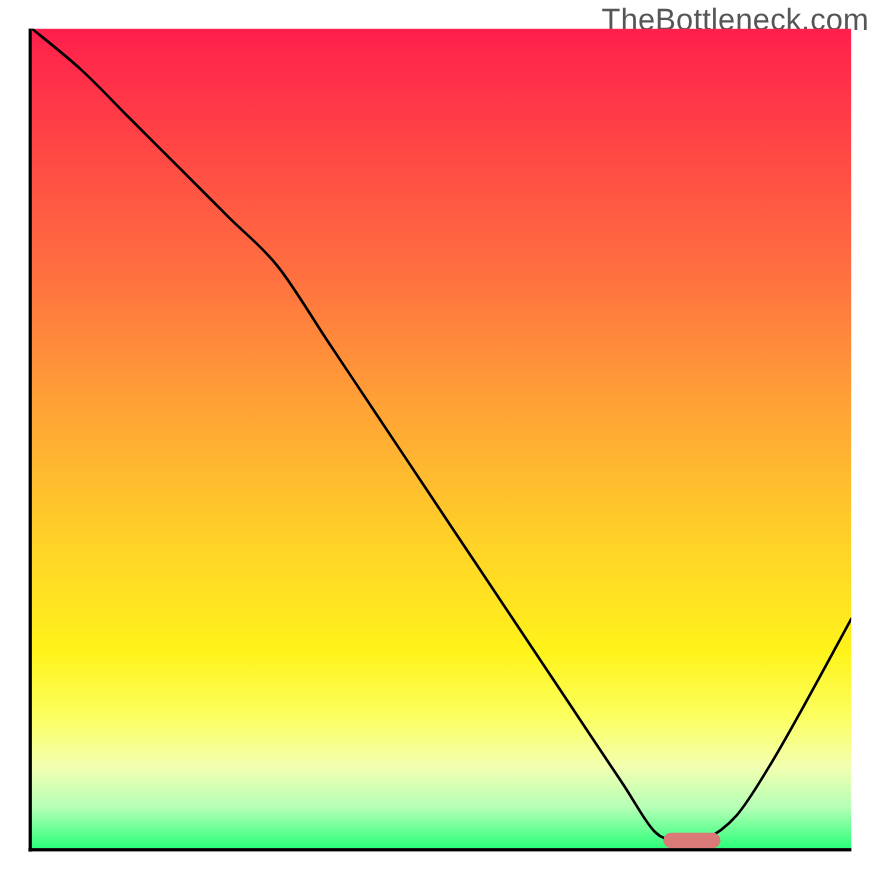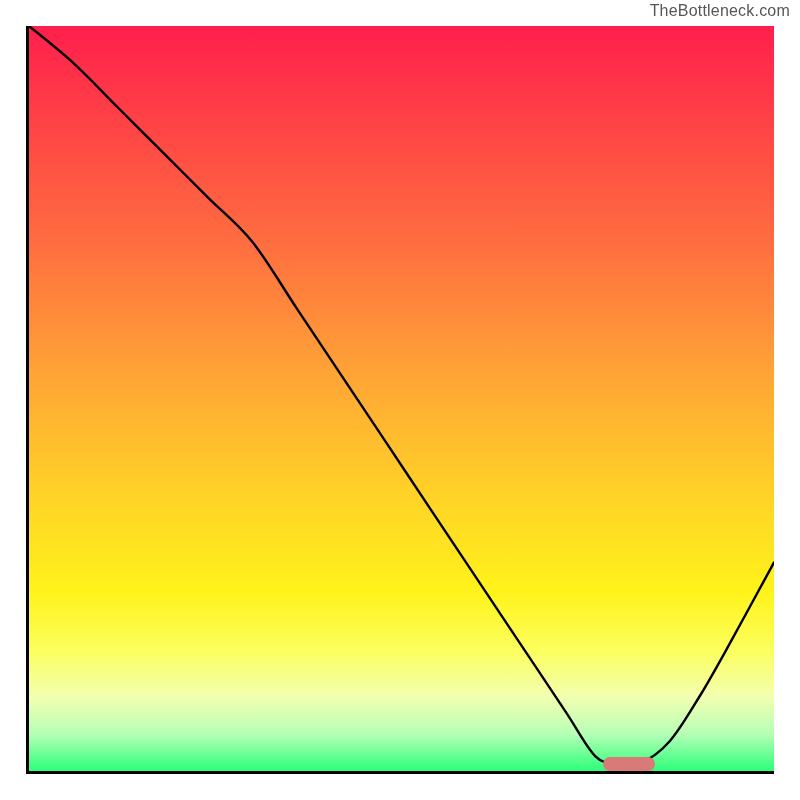--- a/index.html
+++ b/index.html
@@ -7,21 +7,21 @@
   .stage {
     position: relative;
     width: 800px;
     height: 800px;
   }
   .watermark {
     position: absolute;
     top: 2px;
     right: 10px;
     font-family: Arial, Helvetica, sans-serif;
-    font-size: 16px;
+    font-size: 28px;
     font-weight: 400;
     color: #565656;
     letter-spacing: 0.2px;
   }
   .plot-frame {
     position: absolute;
     left: 26px;
     top: 26px;
     width: 748px;
     height: 748px;

